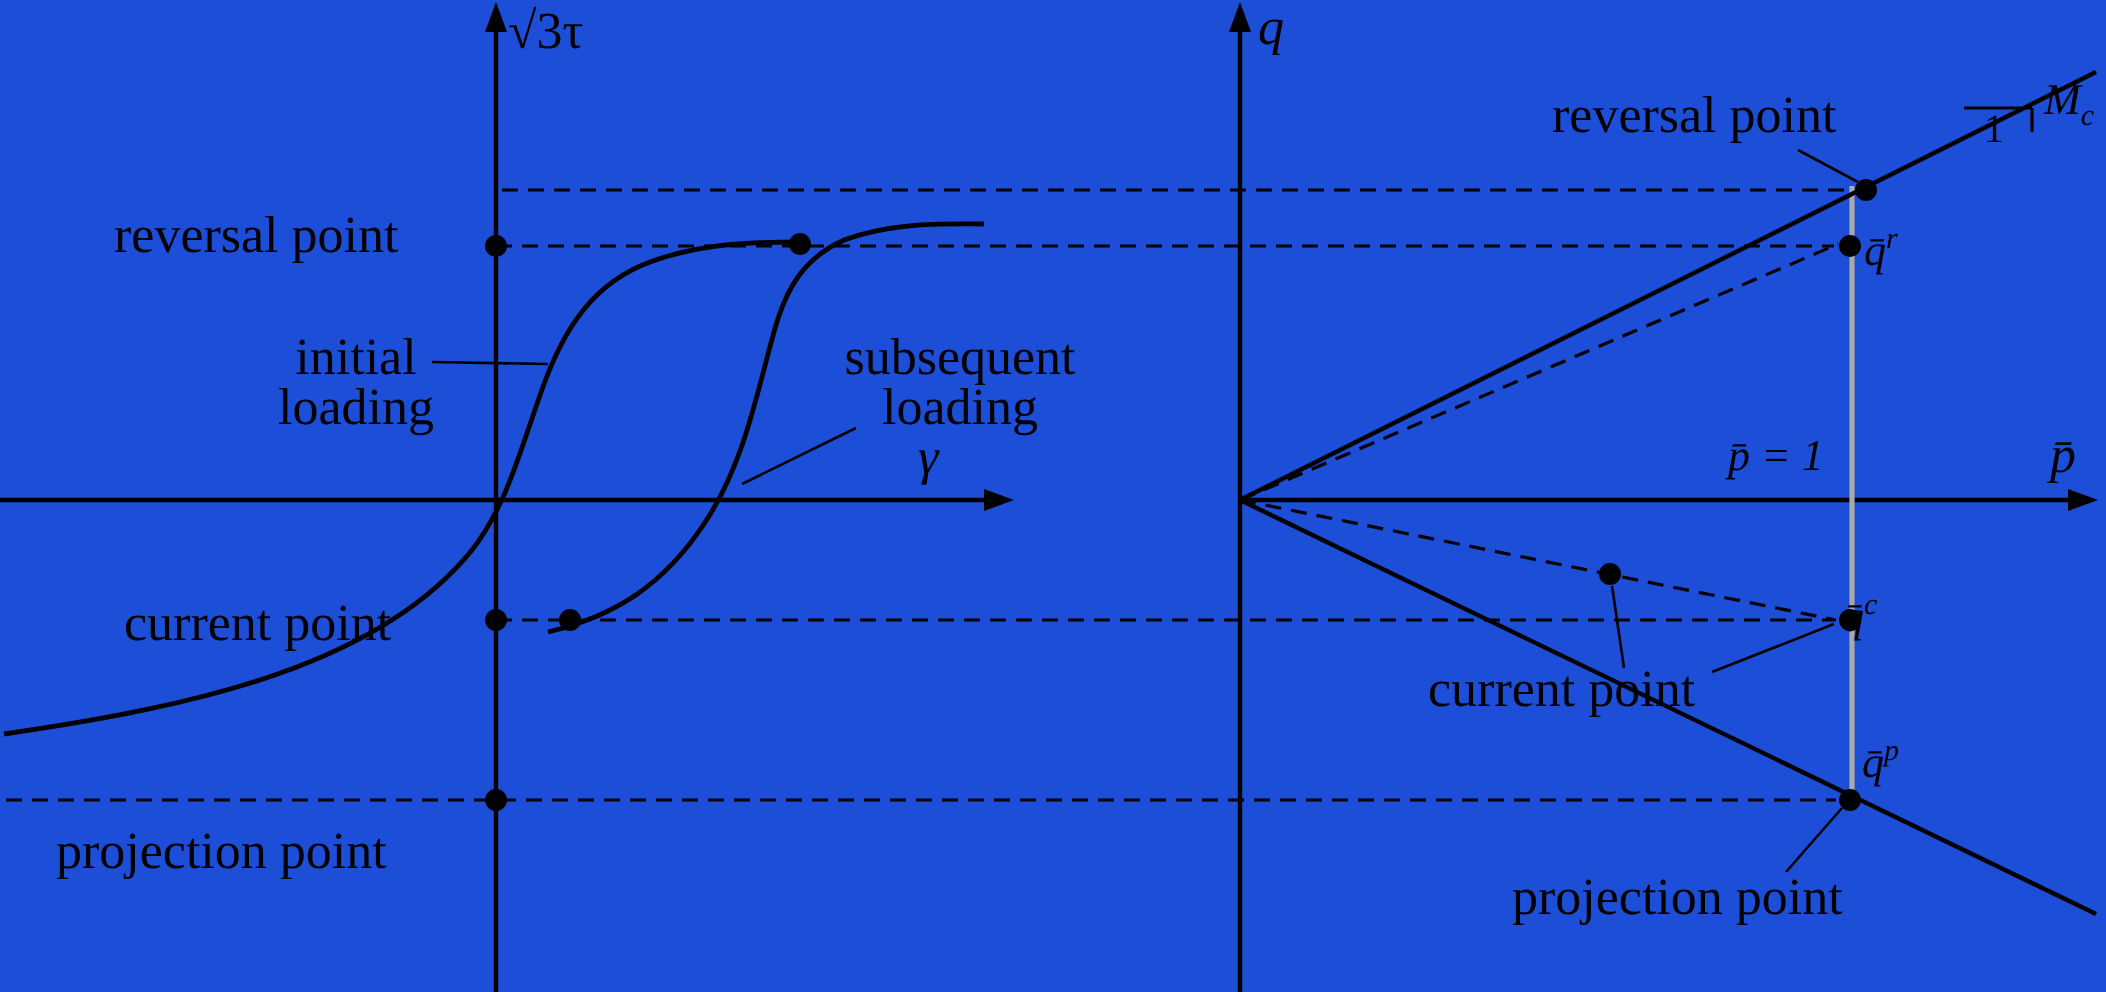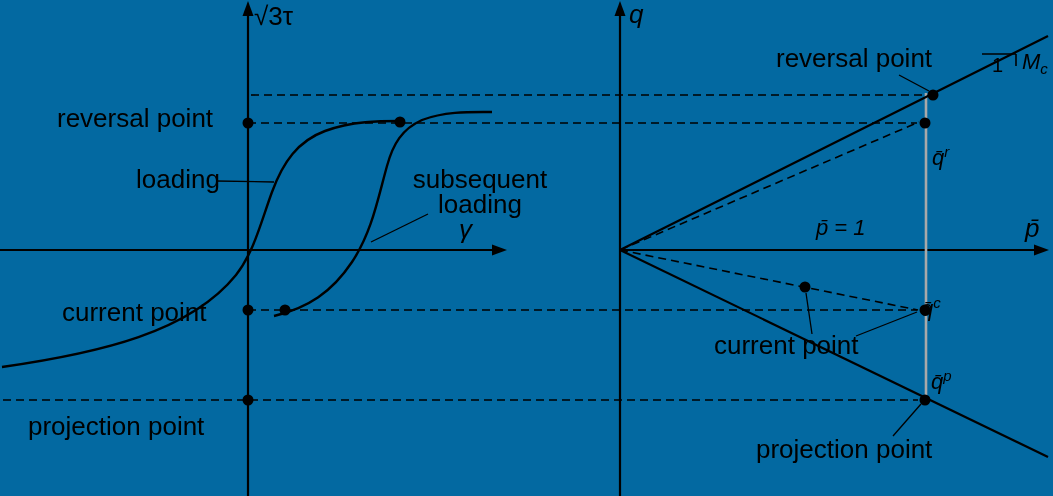--- a/index.html
+++ b/index.html
@@ -1,20 +1,20 @@
 <!DOCTYPE html>
 <html><head>
 <meta charset="utf-8">
 <style>
   html,body { margin:0; padding:0; background:#ffffff; }
   .canvas {
     position:relative;
     width:1053px; height:496px;
-    background:#0369a1;
-    font-family:Liberation Sans, sans-serif;
+    background:#1d4ed8;
+    font-family:Liberation Serif, serif;
     overflow:hidden;
   }
   .canvas svg { position:absolute; left:0; top:0; }
   .axis  { stroke:#000; stroke-width:2.2; }
   .thick { stroke:#000; stroke-width:2.2; }
   .curve { stroke:#000; stroke-width:2.4; fill:none; }
   .dash  { stroke:#000; stroke-width:1.6; stroke-dasharray:8 5; fill:none; }
   .ptr   { stroke:#000; stroke-width:1.3; }
   .thin  { stroke:#000; stroke-width:1.6; }
   .dot   { fill:#000; stroke:none; }
@@ -87,44 +87,45 @@
     <circle class="dot" cx="805" cy="287" r="5.5"></circle>
     <circle class="dot" cx="925" cy="310" r="5.5"></circle>
     <circle class="dot" cx="925" cy="400" r="5.5"></circle>
   </svg>
 
   <div class="lbl" style="left:254px; top:4px;">√3τ</div>
   <div class="lbl math" style="left:459px; top:217px;">γ</div>
   <div class="lbl" style="left:57px; top:106px;">reversal point</div>
 
   <div class="lbl ctr" style="left:128px; top:167px; width:100px;">
+    <div>initial</div>
     <div>loading</div>
   </div>
 
   <div class="lbl ctr" style="left:410px; top:167px; width:140px;">
     <div>subsequent</div>
     <div>loading</div>
   </div>
 
   <div class="lbl" style="left:62px; top:300px;">current point</div>
   <div class="lbl" style="left:28px; top:414px;">projection point</div>
 
   <div class="lbl math" style="left:629px; top:2px;">q</div>
   <div class="lbl math" style="left:1025px; top:216px;">p̄</div>
 
   <div class="lbl" style="left:776px; top:46px;">reversal point</div>
-  <div class="lbl math small" style="left:816px; top:218px;text-align:right;">p̄ = 1</div>
+  <div class="lbl math small" style="left:864px; top:218px;text-align:right;">p̄ = 1</div>
 
-  <div class="lbl math small" style="left:932px; top:145px;"><span>q̄</span><sup>r</sup></div>
+  <div class="lbl math small" style="left:932px; top:113px;"><span>q̄</span><sup>r</sup></div>
 
   <div class="lbl" style="left:714px; top:333px;">current point</div>
 
   <div class="lbl math small" style="left:921px; top:296px;"><span>q̄</span><sup>c</sup></div>
 
   <div class="lbl math small" style="left:931px; top:369px;text-align:center;"><span>q̄</span><sup>p</sup></div>
 
   <div class="lbl" style="left:756px; top:437px;">projection point</div>
 
   <div class="lbl small" style="left:992px; top:56px; font-size:20px;">1</div>
 
-  <div class="lbl math small" style="left:1022px; top:52px;"><span>M</span><sub>c</sub></div>
+  <div class="lbl math small" style="left:1022px; top:40px;"><span>M</span><sub>c</sub></div>
 
 </div>
 
 </body></html>

